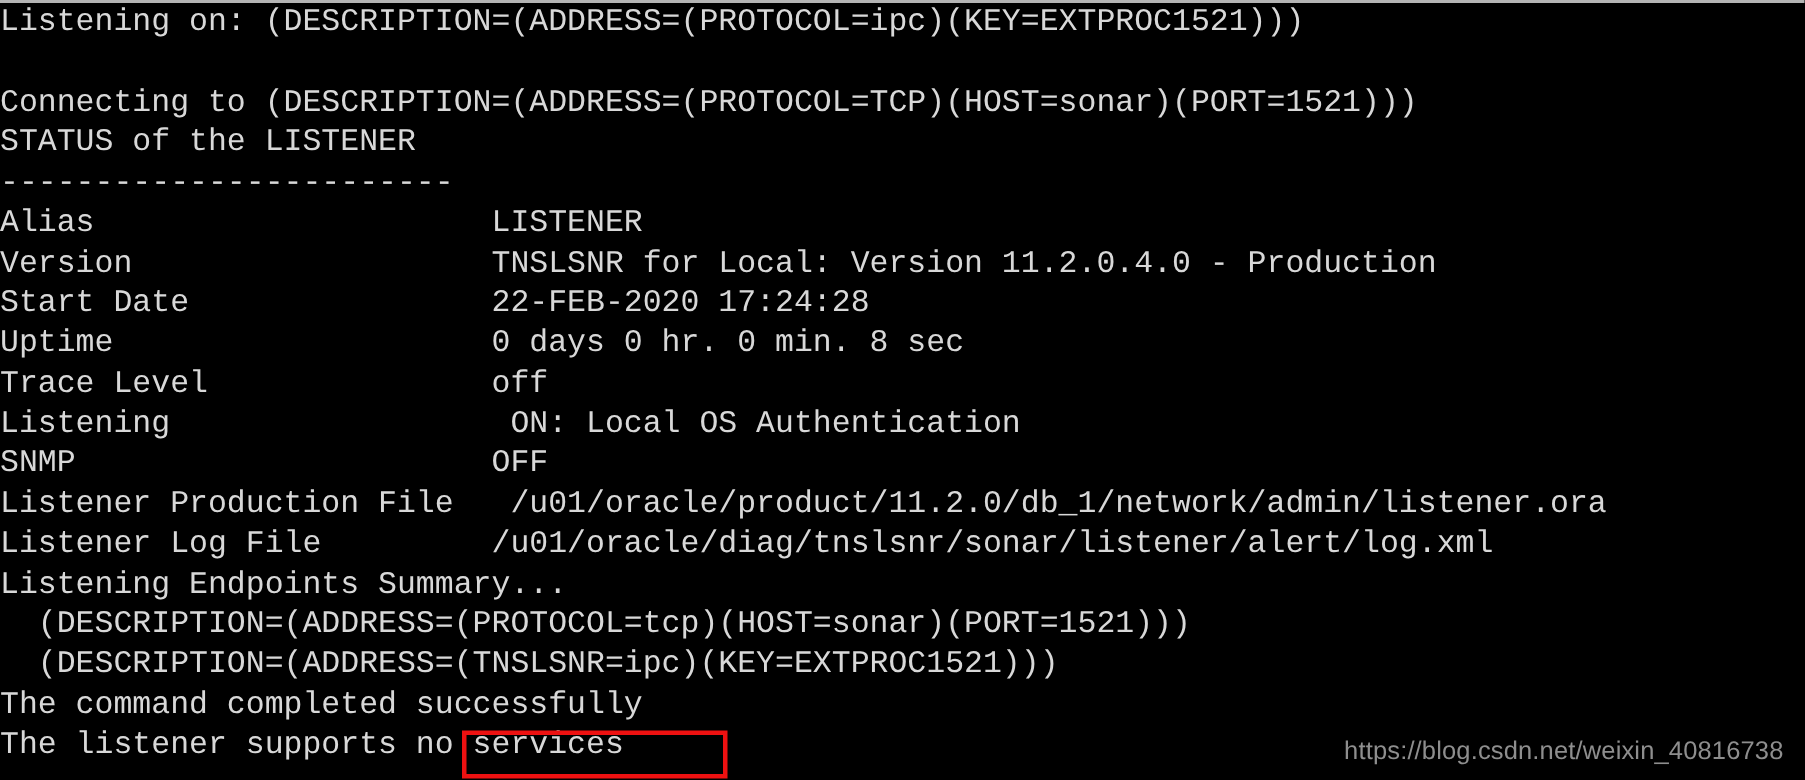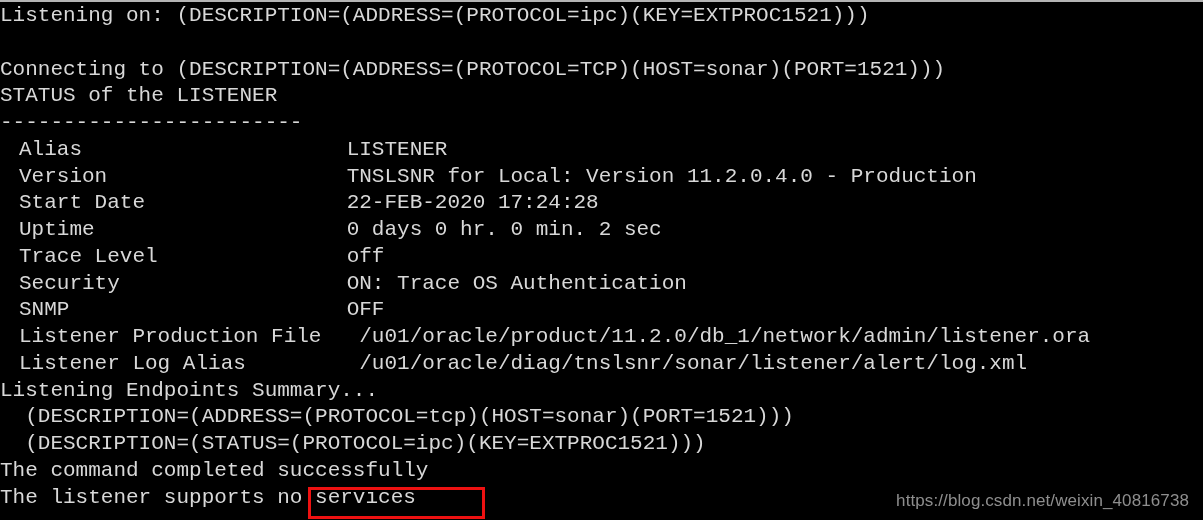--- a/index.html
+++ b/index.html
@@ -40,21 +40,20 @@
     color: #d8d8d8;
     white-space: pre;
     font-family: "Liberation Mono", "DejaVu Sans Mono", monospace;
     padding-left: 0px;
   }
   .line.blank {
     color: transparent;
   }
   .kv {
     white-space: pre;
-    padding-left: 19px;
   }
   .highlight-box {
     position: absolute;
     left: 308px;
     top: 485px;
     width: 177px;
     height: 32px;
     border: 3px solid #ee1111;
     box-sizing: border-box;
     pointer-events: none;
@@ -78,29 +77,29 @@
 
   <div class="screen">
     <div class="line">Listening on: (DESCRIPTION=(ADDRESS=(PROTOCOL=ipc)(KEY=EXTPROC1521)))</div>
     <div class="line blank">&nbsp;</div>
     <div class="line">Connecting to (DESCRIPTION=(ADDRESS=(PROTOCOL=TCP)(HOST=sonar)(PORT=1521)))</div>
     <div class="line">STATUS of the LISTENER</div>
     <div class="line">------------------------</div>
     <div class="line kv">Alias                     LISTENER</div>
     <div class="line kv">Version                   TNSLSNR for Local: Version 11.2.0.4.0 - Production</div>
     <div class="line kv">Start Date                22-FEB-2020 17:24:28</div>
-    <div class="line kv">Uptime                    0 days 0 hr. 0 min. 2 sec</div>
+    <div class="line kv">Uptime                    0 days 0 hr. 0 min. 8 sec</div>
     <div class="line kv">Trace Level               off</div>
-    <div class="line kv">Security                  ON: Trace OS Authentication</div>
+    <div class="line kv">Listening                  ON: Local OS Authentication</div>
     <div class="line kv">SNMP                      OFF</div>
     <div class="line kv">Listener Production File   /u01/oracle/product/11.2.0/db_1/network/admin/listener.ora</div>
-    <div class="line kv">Listener Log Alias         /u01/oracle/diag/tnslsnr/sonar/listener/alert/log.xml</div>
+    <div class="line kv">Listener Log File         /u01/oracle/diag/tnslsnr/sonar/listener/alert/log.xml</div>
     <div class="line">Listening Endpoints Summary...</div>
     <div class="line">  (DESCRIPTION=(ADDRESS=(PROTOCOL=tcp)(HOST=sonar)(PORT=1521)))</div>
-    <div class="line">  (DESCRIPTION=(STATUS=(PROTOCOL=ipc)(KEY=EXTPROC1521)))</div>
+    <div class="line">  (DESCRIPTION=(ADDRESS=(TNSLSNR=ipc)(KEY=EXTPROC1521)))</div>
     <div class="line">The command completed successfully</div>
     <div class="line">The listener supports no services</div>
   </div>
 
   <div class="highlight-box"></div>
 
   <div class="watermark">https://blog.csdn.net/weixin_40816738</div>
 
 </div>
 

